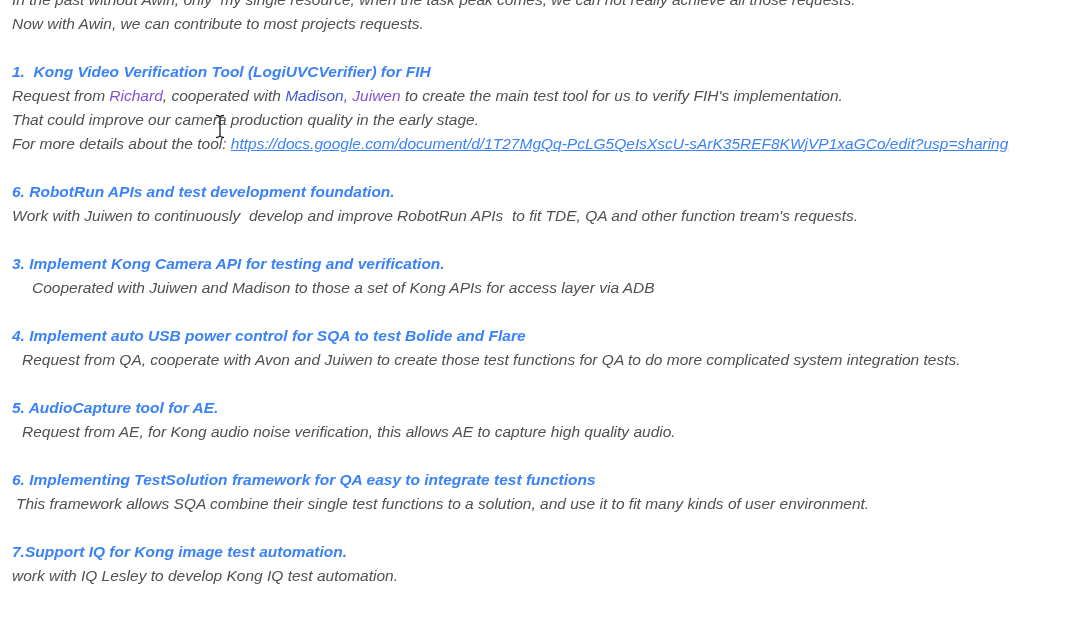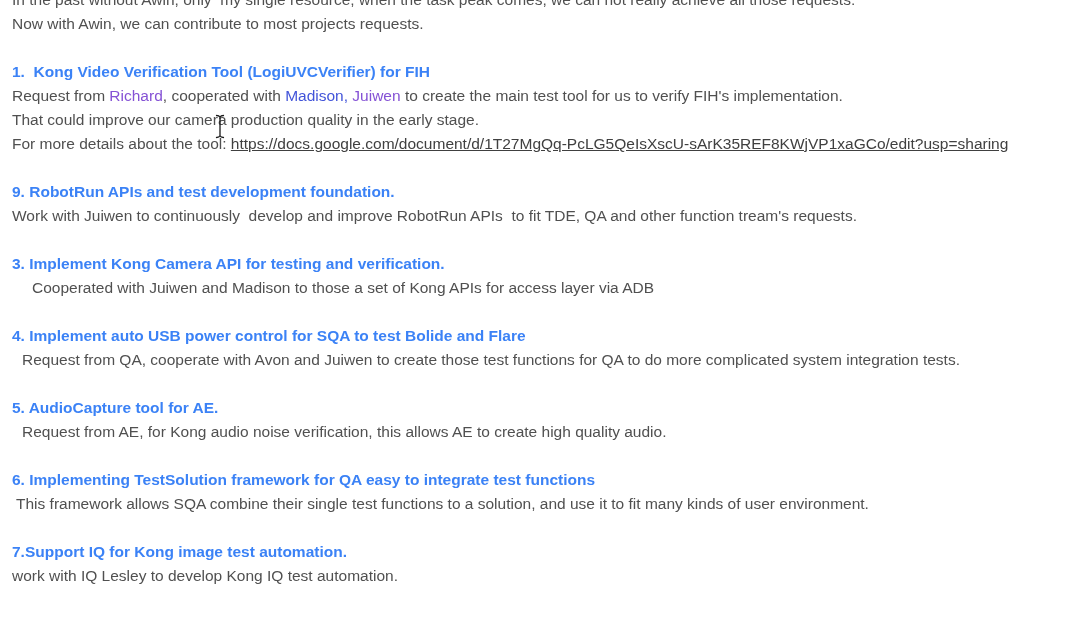--- a/index.html
+++ b/index.html
@@ -10,34 +10,34 @@
     overflow: hidden;
     position: relative;
   }
   .doc {
     position: absolute;
     top: -12px; left: 12px; right: 10px;
     font-size: 15.5px;
     line-height: 24px;
     color: #505050;
   }
-  .line { white-space: pre-wrap; }
+  .line { white-space: pre-wrap; font-style: italic; }
   .section { margin-top: 24px; }
   .section-title {
     font-weight: bold;
     color: #3b82f6;
     white-space: pre-wrap;
   }
   .indent-lg { padding-left: 20px; }
   .indent-md { padding-left: 10px; }
   .indent-sm { padding-left: 4px; }
   .name-purple { color: #8552d5; cursor: pointer; text-align: center; }
   .name-blue   { color: #4254d9; cursor: pointer; }
   a.doc-link {
-    color: #404040;
+    color: #3b82f6;
     text-decoration: underline;
     cursor: pointer;
     word-break: break-all;
   }
   .ibeam-cursor {
     position: absolute;
     left: 214px; top: 114px;
     width: 12px; height: 25px;
     pointer-events: none;
   }
@@ -53,37 +53,37 @@
   </div>
 
   <div class="section">
     <div class="section-title line">1.  Kong Video Verification Tool (LogiUVCVerifier) for FIH</div>
     <div class="line"><span>Request from </span><span class="name-purple">Richard</span><span>, cooperated with </span><span class="name-blue">Madison,</span><span> </span><span class="name-purple">Juiwen</span><span> to create the main test tool for us to verify FIH's implementation.</span></div>
     <div class="line">That could improve our camera production quality in the early stage.</div>
     <div class="line"><span>For more details about the tool: </span><a class="doc-link">https://docs.google.com/document/d/1T27MgQq-PcLG5QeIsXscU-sArK35REF8KWjVP1xaGCo/edit?usp=sharing</a></div>
   </div>
 
   <div class="section">
-    <div class="section-title line">9. RobotRun APIs and test development foundation.</div>
+    <div class="section-title line">6. RobotRun APIs and test development foundation.</div>
     <div class="line">Work with Juiwen to continuously  develop and improve RobotRun APIs  to fit TDE, QA and other function tream's requests.</div>
   </div>
 
   <div class="section">
     <div class="section-title line">3. Implement Kong Camera API for testing and verification.</div>
     <div class="line indent-lg">Cooperated with Juiwen and Madison to those a set of Kong APIs for access layer via ADB</div>
   </div>
 
   <div class="section">
     <div class="section-title line">4. Implement auto USB power control for SQA to test Bolide and Flare</div>
     <div class="line indent-md">Request from QA, cooperate with Avon and Juiwen to create those test functions for QA to do more complicated system integration tests.</div>
   </div>
 
   <div class="section">
     <div class="section-title line">5. AudioCapture tool for AE.</div>
-    <div class="line indent-md">Request from AE, for Kong audio noise verification, this allows AE to create high quality audio.</div>
+    <div class="line indent-md">Request from AE, for Kong audio noise verification, this allows AE to capture high quality audio.</div>
   </div>
 
   <div class="section">
     <div class="section-title line">6. Implementing TestSolution framework for QA easy to integrate test functions</div>
     <div class="line indent-sm">This framework allows SQA combine their single test functions to a solution, and use it to fit many kinds of user environment.</div>
   </div>
 
   <div class="section">
     <div class="section-title line">7.Support IQ for Kong image test automation.</div>
     <div class="line">work with IQ Lesley to develop Kong IQ test automation.</div>

